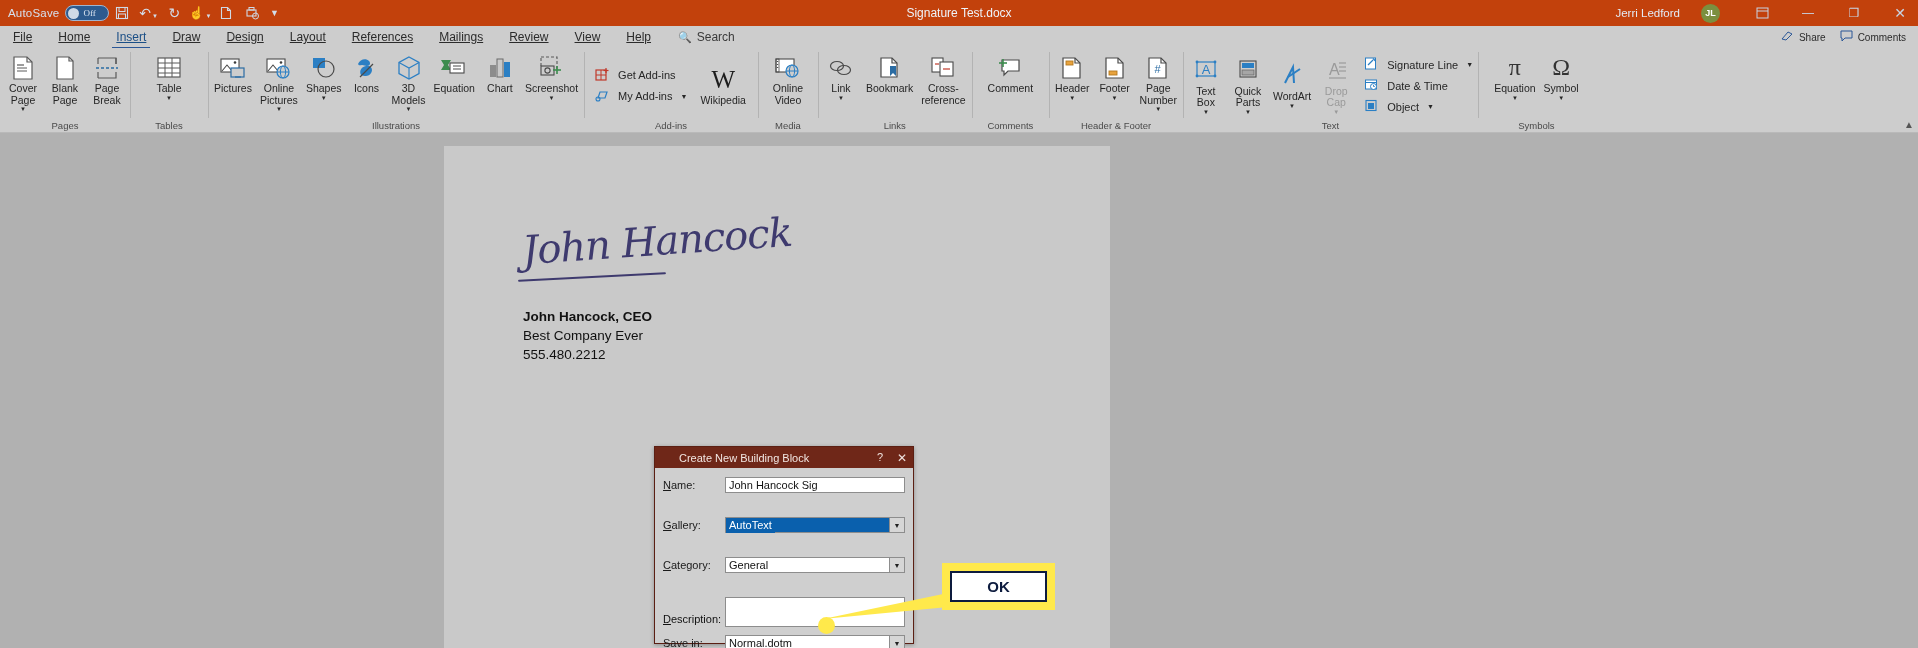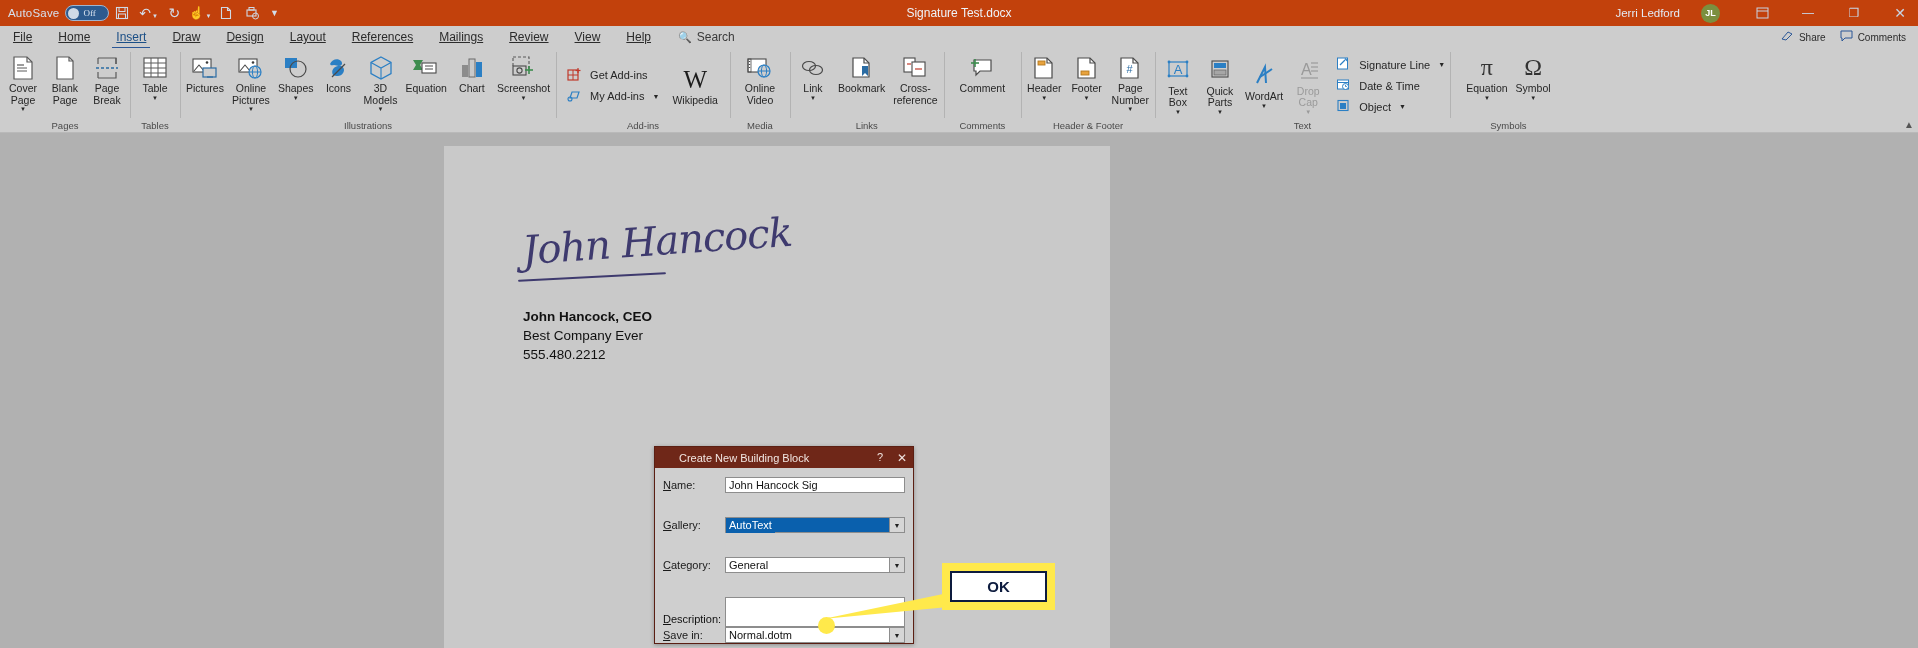--- a/index.html
+++ b/index.html
@@ -147,21 +147,21 @@
     font-size:11px; padding:0 3px; line-height:15px; color:#111; position:relative;
   }
   .combo{ display:flex; align-items:stretch; flex:1; }
   .combo .fld{ border-right:none; }
   .combo .arrow{
     width:16px; border:1px solid #8d8d8d; background:#d6d6d6;
     display:flex; align-items:center; justify-content:center; font-size:7px; color:#222;
   }
   .fld.sel{ background:#0a60ad; color:#fff; padding:0; }
   .fld.sel span{ background:#0a60ad; color:#fff; display:inline-block; padding:0 3px; }
-  .desc-row{ display:flex; }
+  .desc-row{ display:flex; margin-bottom:8px; }
   .desc-row .lab{ width:62px; font-size:11px; align-self:flex-end; padding-bottom:2px;}
   .desc-box{ flex:1; height:30px; background:#fff; border:1px solid #8d8d8d; }
   .dlg-foot{ display:flex; justify-content:flex-end; gap:7px; padding:4px 8px 0 8px; }
   .dbtn{
     width:60px; height:18px; background:#d6d6d6; border:1px solid #8d8d8d;
     font-size:11px; display:flex; align-items:center; justify-content:center; color:#111;
   }
   .dbtn.default{ border:2px solid #0a60ad; }
 
   
@@ -320,21 +320,21 @@
               <line x1="4" y1="17" x2="4" y2="23" stroke="#5a5a5a" stroke-width="1.2"></line>
             </svg>
         </span>
         <span class="lbl" style="white-space:pre-line">Page
 Break</span>
       </div>
     </div>
     <div class="glabel">Pages</div>
   </div>
 
-  <div class="group" style="padding:0 4px;">
+  <div class="group" style="padding:0 18px;">
     <div class="gitems">
       <div class="btn">
         <span class="ico">
           <svg width="28" height="26" viewBox="0 0 28 26">
               <rect x="3" y="3" width="22" height="19" fill="#fff" stroke="#5a5a5a" stroke-width="1.2"></rect>
               <line x1="3" y1="8" x2="25" y2="8" stroke="#5a5a5a" stroke-width="1"></line>
               <line x1="3" y1="13" x2="25" y2="13" stroke="#5a5a5a" stroke-width="1"></line>
               <line x1="3" y1="18" x2="25" y2="18" stroke="#5a5a5a" stroke-width="1"></line>
               <line x1="10" y1="3" x2="10" y2="22" stroke="#5a5a5a" stroke-width="1"></line>
               <line x1="17" y1="3" x2="17" y2="22" stroke="#5a5a5a" stroke-width="1"></line>

